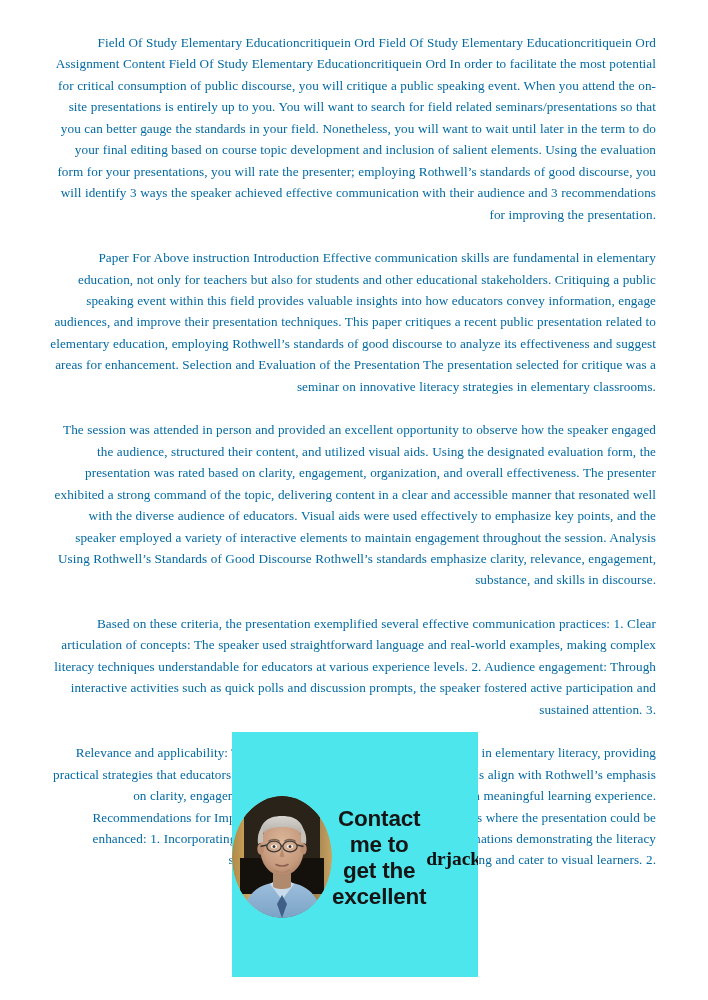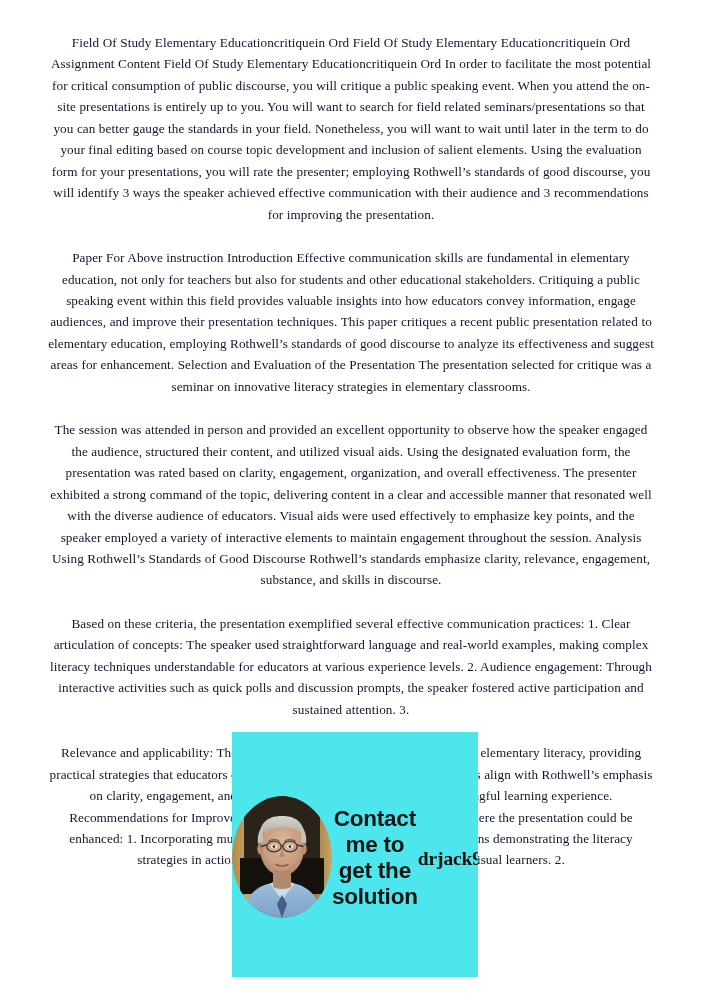--- a/index.html
+++ b/index.html
@@ -26,22 +26,22 @@
     position: absolute;
     left: 46px;
     top: 32px;
     width: 610px;
   }
 
   .para {
     margin: 0 0 22px 0;
     font-size: 13.2px;
     line-height: 21.45px;
-    text-align: center;
-    color: #0f172a;
+    text-align: right;
+    color: #0369a1;
     letter-spacing: 0.005em;
     word-spacing: 0.01em;
   }
   .para:last-child { margin-bottom: 0; }
 
   
   #promo-overlay {
     position: absolute;
     left: 232px;
     top: 732px;
@@ -174,20 +174,20 @@
 
           <path d="M44 68.5 C47 70.4 53 70.4 56 68.5" stroke="#8b5f4d" stroke-width="1.5" fill="none" stroke-linecap="round"></path>
 
           <path d="M42 74 C46 77 54 77 58 74" stroke="#a97f62" stroke-width="1.1" fill="none" opacity="0.6"></path>
         </g>
       </svg>
     </div>
 
     <div id="promo-headline">
       <span class="line">Contact me to</span>
-      <span class="line">get the solution</span>
+      <span class="line">get the excellent</span>
     </div>
 
     <div id="promo-email">drjack9650@gmail.com</div>
 
   </div>
 
 </div>
 
 </body></html>

